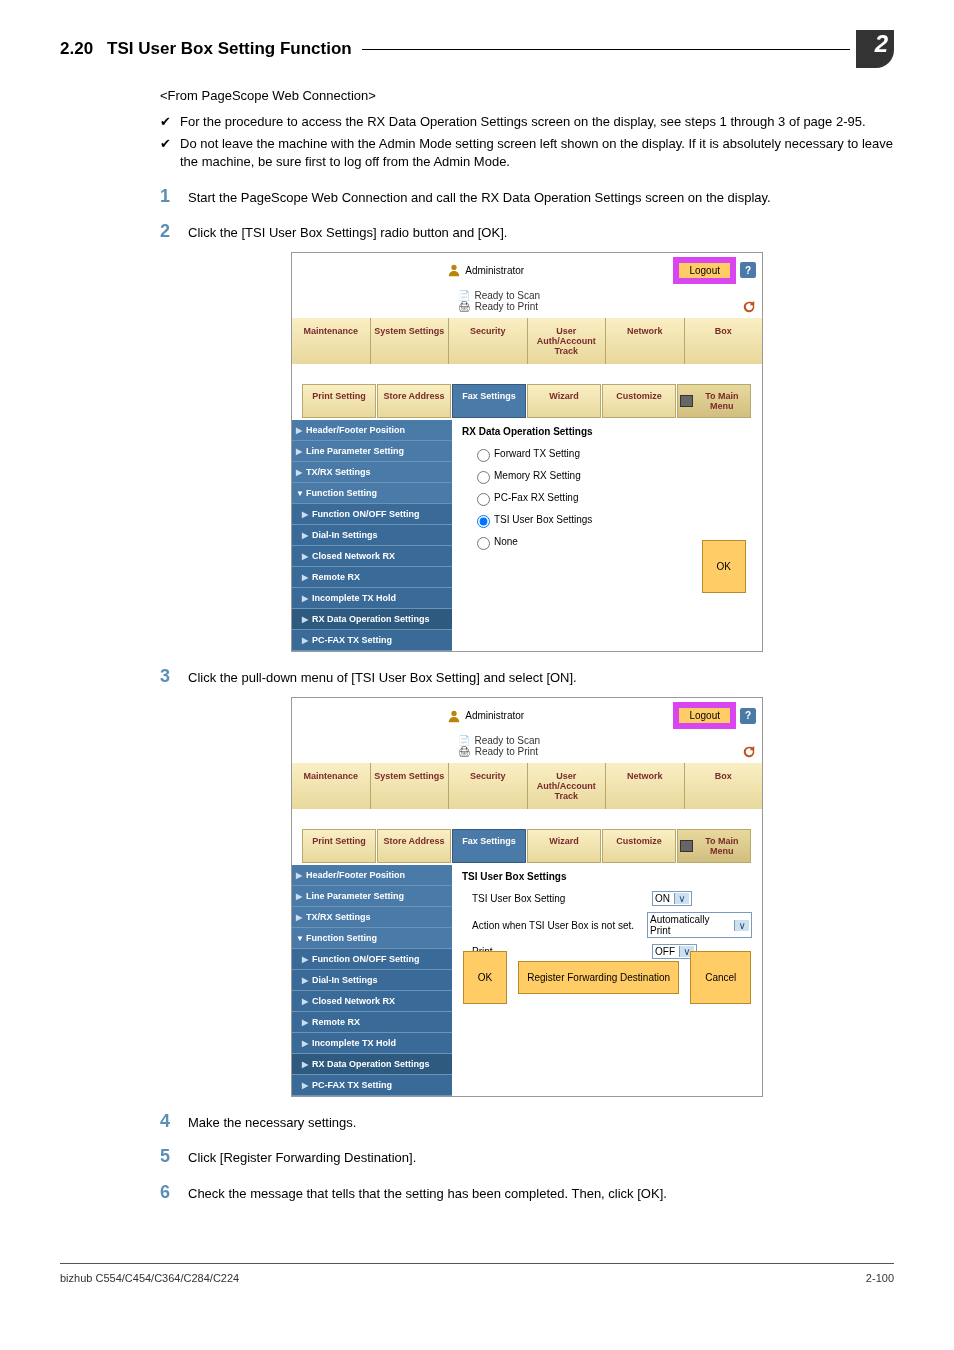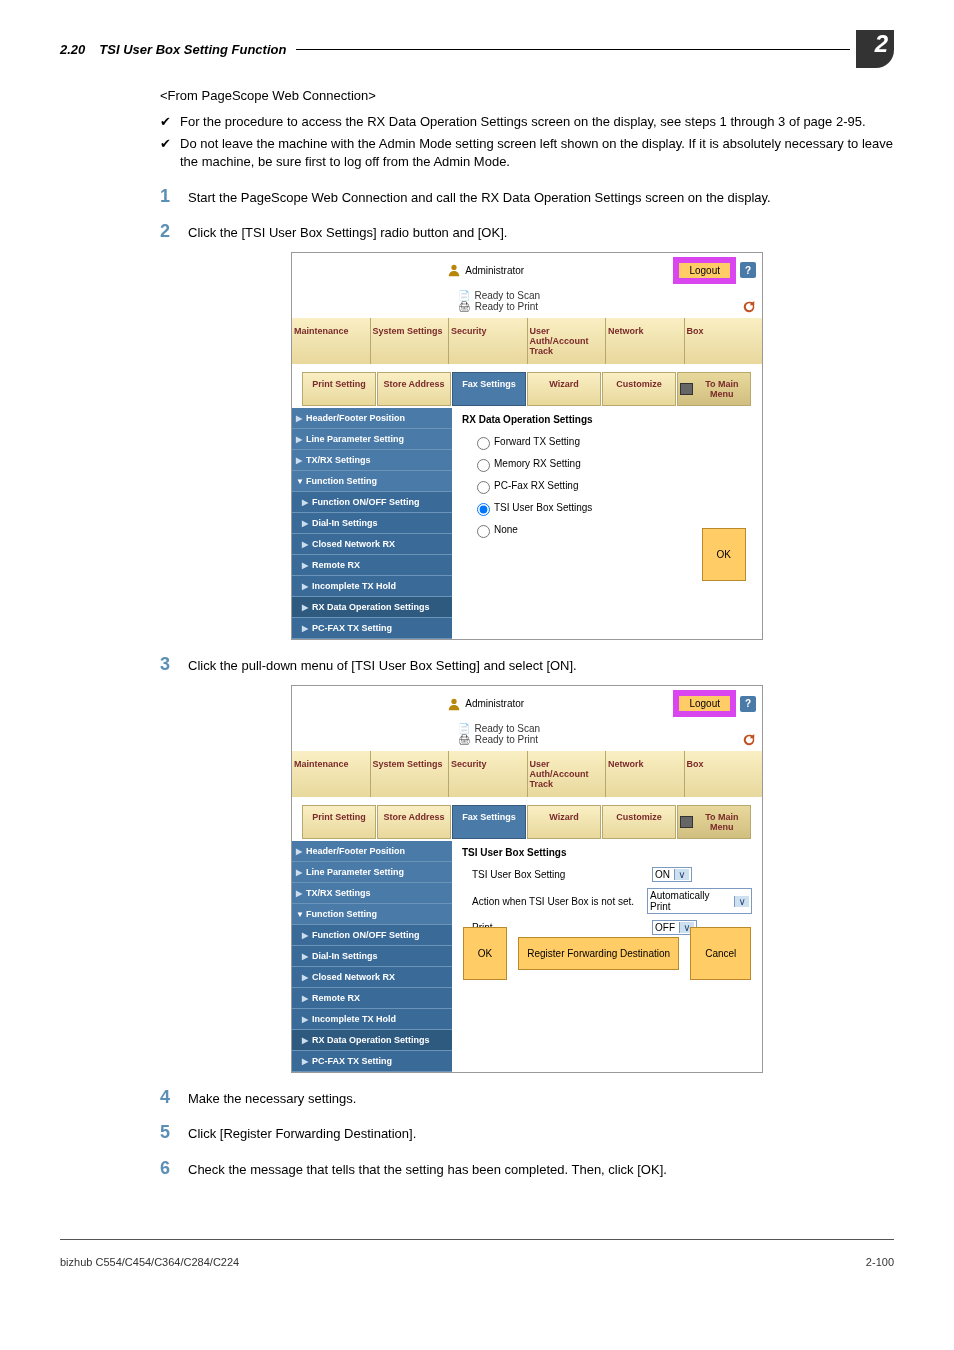--- a/index.html
+++ b/index.html
@@ -14,22 +14,21 @@
   .page {
     padding: 30px 60px 20px 60px;
   }
   .hdrbar {
     display: flex;
     align-items: center;
     margin-bottom: 20px;
   }
   .hdrbar .sec {
     font-weight: bold;
-    font-size: 13px;
-    font-style: italic;
+    font-size: 17px;
   }
   .hdrbar .line {
     flex: 1;
     border-bottom: 1px solid #000;
     margin: 0 0 0 10px;
   }
   .hdrbar .corner {
     width: 38px;
     height: 38px;
     background: #333;
@@ -135,31 +134,32 @@
   .sl {
     display: flex; align-items: center; gap: 4px;
     font-size: 10px; color: #333;
   }
   .tabrow1 {
     display: flex;
     background: #d9c98e;
   }
   .tabrow1 .tab {
     flex: 1;
+    text-align: center;
     padding: 8px 2px;
     font-size: 9px;
     font-weight: bold;
     color: #7a2a2a;
     border-right: 1px solid #b8a86e;
     background: linear-gradient(#faefc4,#e8d89c);
   }
   .tabrow1 .tab:last-child { border-right: none; }
   .tabrow2 {
     display: flex;
-    margin-top: 8px;
+    margin-top: 20px;
     padding: 0 10px;
   }
   .tabrow2 .tab2 {
     flex: 1;
     text-align: center;
     padding: 6px 2px;
     font-size: 9px;
     font-weight: bold;
     color: #7a2a2a;
     background: linear-gradient(#faefc4,#e8d89c);
@@ -251,21 +251,21 @@
     text-align: center;
     padding: 10px 0;
   }
   .footer {
     display: flex;
     justify-content: space-between;
     font-size: 11px;
     color: #333;
     border-top: 1px solid #555;
     margin-top: 60px;
-    padding-top: 16px;
+    padding-top: 8px;
   }
 </style>
 </head>
 <body>
 
 <div class="page">
 
   <div class="hdrbar">
     <span class="sec">2.20</span>
     <span style="width:14px"></span>

